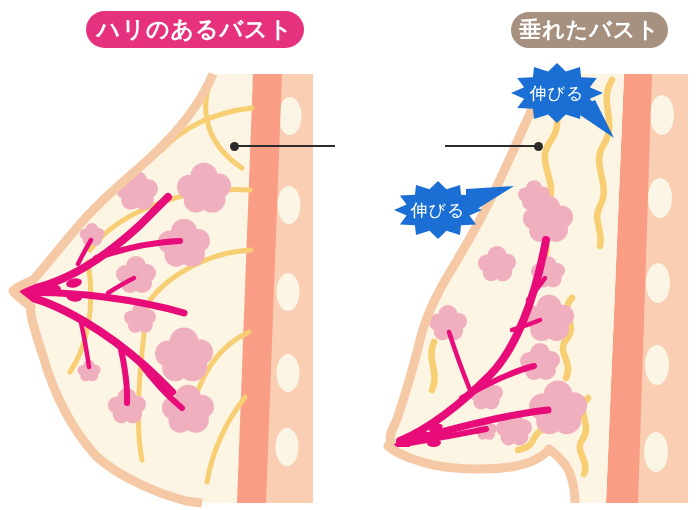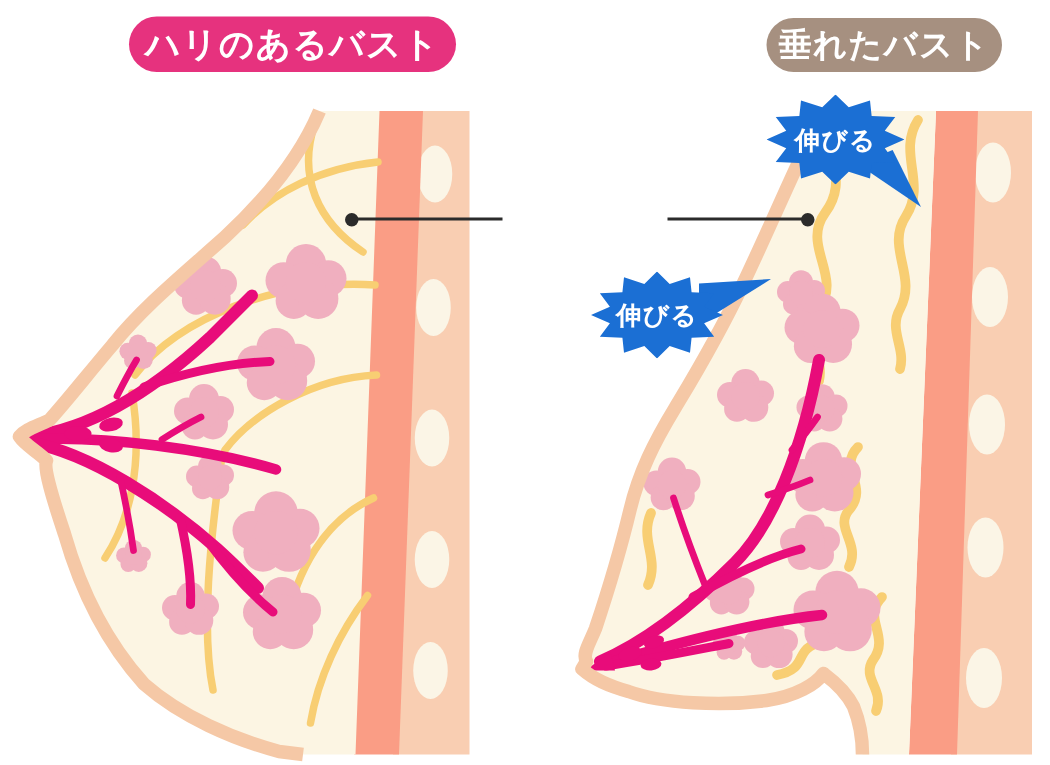--- a/index.html
+++ b/index.html
@@ -40,21 +40,21 @@
   .cline-left{left:234px;top:145px;width:101px;}
   .cline-right{left:445px;top:145px;width:93px;}
   .cdot{position:absolute;width:9px;height:9px;border-radius:50%;background:var(--line-ink);}
   .cdot-left{left:230px;top:142px;}
   .cdot-right{left:534px;top:142px;}
   .ctext{position:absolute;left:334px;top:133px;width:112px;text-align:center;
          font-size:19px;font-weight:600;color:var(--line-ink);white-space:nowrap;}
 
   
   .burst{position:absolute;background:var(--callout-blue);display:flex;align-items:center;justify-content:center;
-         color:var(--text-on-badge);font-size:17px;font-weight:bold;letter-spacing:1px;
+         color:var(--text-on-badge);font-size:17px;font-weight:normal;letter-spacing:1px;
          clip-path:polygon(100% 50%,85.7% 59.6%,93.3% 75%,76.2% 76.2%,75% 93.3%,59.6% 85.7%,
            50% 100%,40.4% 85.7%,25% 93.3%,23.8% 76.2%,6.7% 75%,14.3% 59.6%,0% 50%,14.3% 40.4%,
            6.7% 25%,23.8% 23.8%,25% 6.7%,40.4% 14.3%,50% 0%,59.6% 14.3%,75% 6.7%,76.2% 23.8%,
            93.3% 25%,85.7% 40.4%);}
   .burst-upper{left:511px;top:63px;width:92px;height:60px;}
   .burst-lower{left:394px;top:181px;width:88px;height:58px;}
   .tail{position:absolute;background:var(--callout-blue);}
   .tail-upper{left:572px;top:100px;width:42px;height:38px;clip-path:polygon(0 25%,55% 0,100% 100%);}
   .tail-lower{left:466px;top:186px;width:48px;height:30px;clip-path:polygon(0 10%,100% 0,0 100%);}
 </style>

